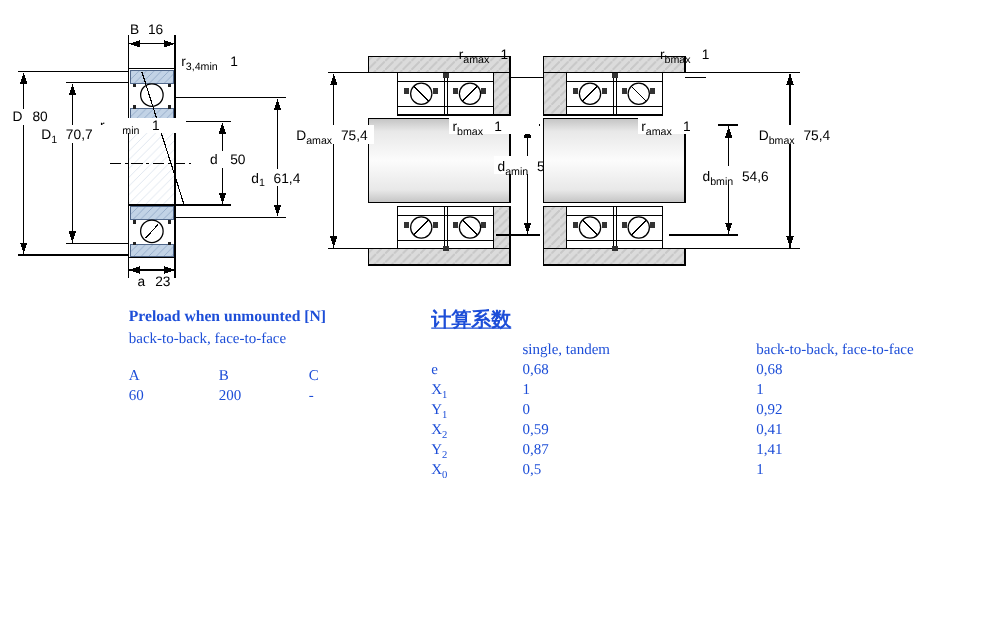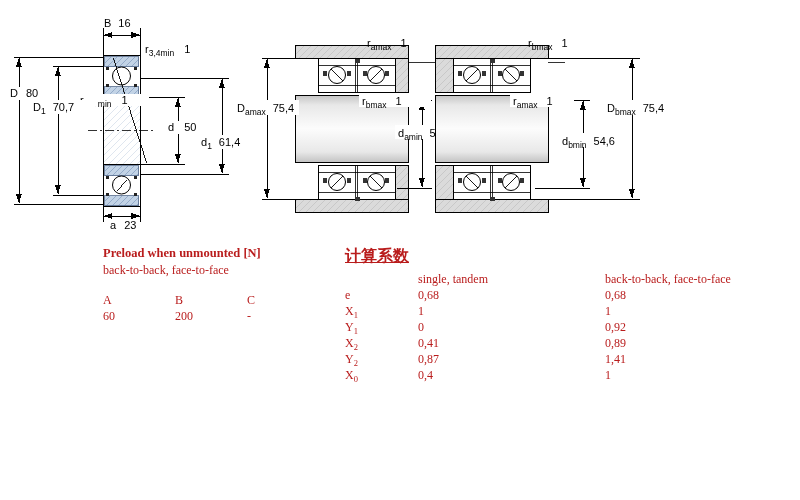--- a/index.html
+++ b/index.html
@@ -5,21 +5,21 @@
   html,body{margin:0;padding:0;background:#fff;}
   #stage{position:relative;width:752px;height:500px;background:#ffffff;overflow:hidden;
          font-family:"Liberation Sans", sans-serif;}
   .drawing-svg{position:absolute;left:0;top:0;}
   .drawing-svg text{font-family:"Liberation Sans", sans-serif;font-size:11px;fill:#000;}
   .drawing-svg tspan.sub{font-size:8.5px;}
   .drawing-svg line, .drawing-svg rect, .drawing-svg circle, .drawing-svg path{shape-rendering:crispEdges;}
   .drawing-svg circle{shape-rendering:auto;}
 
   
-  .tbl{position:absolute;font-family:"Liberation Serif", serif;font-size:12px;color:#b91c1c;}
+  .tbl{position:absolute;font-family:"Liberation Serif", serif;font-size:12px;color:#1d4ed8;}
   .preload{left:103px;top:246px;width:230px;}
   .pt-title{font-weight:bold;font-size:12.5px;}
   .pt-sub{margin-top:2px;}
   .pt-grid{margin-top:14px;}
   .pt-row{display:flex;height:16px;line-height:16px;}
   .pt-cell{width:72px;}
   .factors{left:345px;top:246px;width:445px;}
   .ft-title{font-weight:bold;font-size:16px;font-family:"Liberation Sans", sans-serif;text-decoration:underline;}
   .ft-head{margin-top:4px;}
   .ft-row{display:flex;height:16px;line-height:16px;}
@@ -279,28 +279,28 @@
     <div class="ft-v1">1</div>
     <div class="ft-v2">1</div>
   </div>
   <div class="ft-row">
     <div class="ft-label"><span>Y</span><sub>1</sub></div>
     <div class="ft-v1">0</div>
     <div class="ft-v2">0,92</div>
   </div>
   <div class="ft-row">
     <div class="ft-label"><span>X</span><sub>2</sub></div>
-    <div class="ft-v1">0,41</div>
-    <div class="ft-v2">0,89</div>
+    <div class="ft-v1">0,59</div>
+    <div class="ft-v2">0,41</div>
   </div>
   <div class="ft-row">
     <div class="ft-label"><span>Y</span><sub>2</sub></div>
     <div class="ft-v1">0,87</div>
     <div class="ft-v2">1,41</div>
   </div>
   <div class="ft-row">
     <div class="ft-label"><span>X</span><sub>0</sub></div>
-    <div class="ft-v1">0,4</div>
+    <div class="ft-v1">0,5</div>
     <div class="ft-v2">1</div>
   </div>
 </div>
 
 </div>
 
 </body></html>

